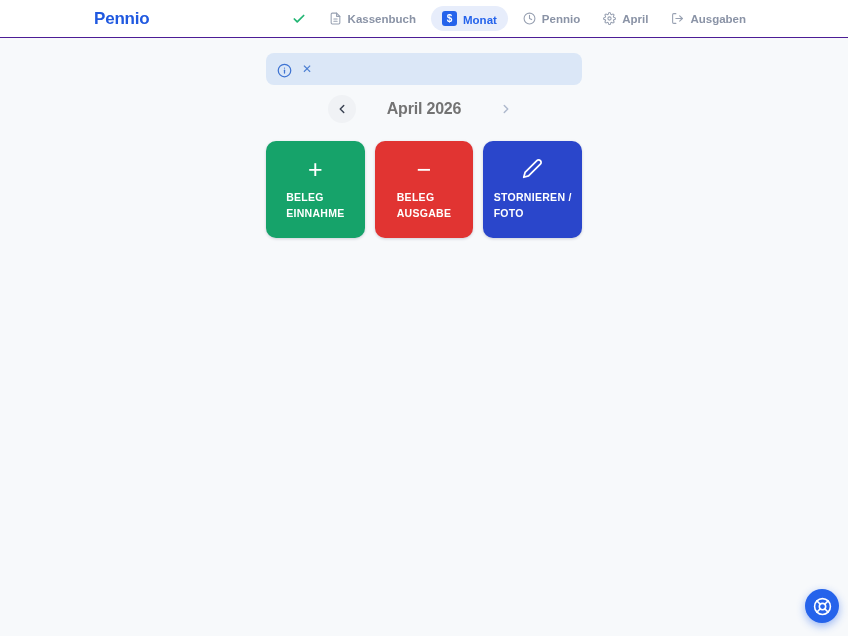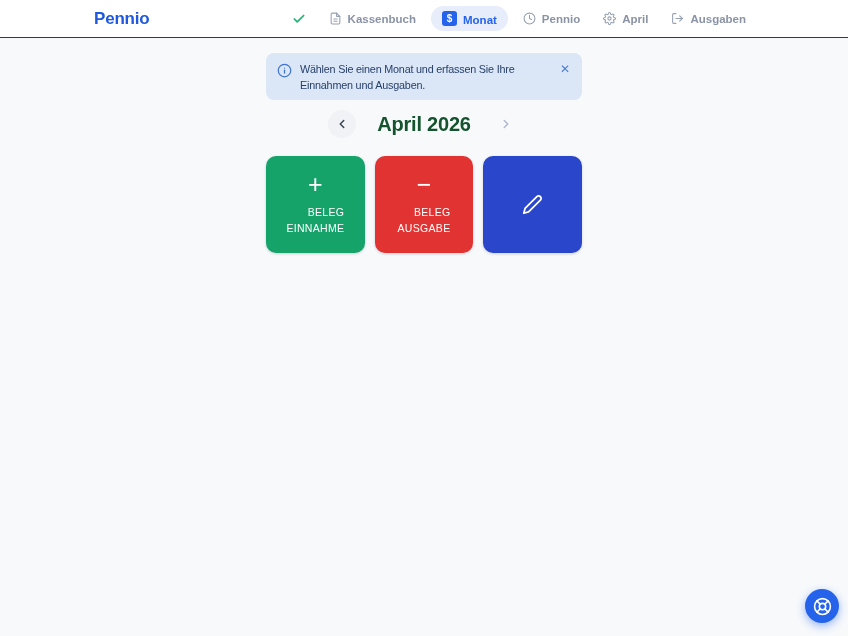--- a/index.html
+++ b/index.html
@@ -62,37 +62,37 @@
     display: flex; align-items: center; justify-content: space-between;
   }
   .chev-btn {
     width: 28px; height: 28px; border-radius: 50%; border: 0; cursor: pointer;
     display: inline-flex; align-items: center; justify-content: center;
     background: transparent;
   }
   .chev-btn.prev { background: #F0F2F5; color: #3A4252; }
   .chev-btn.next { color: #AEB9CD; }
   .month-title {
-    font-size: 20px; font-weight: 800; color: #14532d; letter-spacing: -0.2px;
+    font-size: 16px; font-weight: 800; color: #737373; letter-spacing: -0.2px;
   }
 
   .cards { margin-top: 17px; display: flex; gap: 10px; }
   .card {
     flex: 1 1 0; height: 97px; border-radius: 10px; border: 0; cursor: pointer;
     display: flex; flex-direction: column; align-items: center; justify-content: center;
     gap: 9px; color: #FFFFFF; box-shadow: 0 1px 3px rgba(20,30,60,.18);
     font-family: inherit;
   }
   .card-glyph {
     font-size: 25px; font-weight: 400; line-height: 20px; height: 22px;
     display: flex; align-items: center; justify-content: center;
   }
   .card-label {
-    font-size: 10.5px; font-weight: 400; letter-spacing: 0.3px; line-height: 1.55;
-    text-align: right;
+    font-size: 10.5px; font-weight: 700; letter-spacing: 0.3px; line-height: 1.55;
+    text-align: left;
   }
 
   
   .help-fab {
     position: absolute; right: 9px; bottom: 13px;
     width: 34px; height: 34px; border-radius: 50%; border: 0; cursor: pointer;
     display: flex; align-items: center; justify-content: center; color: #fff;
     box-shadow: 0 3px 8px rgba(37,99,235,.45);
   }
 
@@ -165,21 +165,20 @@
 <main class="main-col">
 
   <div class="alert">
     <span class="alert-ico">
       <svg width="15" height="15" viewBox="0 0 24 24" fill="none" stroke="currentColor" stroke-width="2" stroke-linecap="round" stroke-linejoin="round">
           <circle cx="12" cy="12" r="10"></circle>
           <line x1="12" y1="16" x2="12" y2="11.5"></line>
           <line x1="12" y1="8" x2="12.01" y2="8"></line>
         </svg>
     </span>
-    <p class="alert-text">Wählen Sie einen Monat und erfassen Sie Ihre Einnahmen und Ausgaben.</p>
     <button class="alert-close">✕</button>
   </div>
 
   <div class="month-nav">
     <button class="chev-btn prev">
       <span>
         <svg width="14" height="14" viewBox="0 0 24 24" fill="none" stroke="currentColor" stroke-width="2.5" stroke-linecap="round" stroke-linejoin="round">
             <polyline points="15 18 9 12 15 6"></polyline>
           </svg>
       </span>
@@ -210,20 +209,24 @@
         <span>BELEG</span><br>
         <span>AUSGABE</span>
       </span>
     </button>
 
     <button class="card" style="background: rgb(42, 70, 203);">
       <span class="card-glyph">
         <svg width="21" height="21" viewBox="0 0 24 24" fill="none" stroke="currentColor" stroke-width="2" stroke-linecap="round" stroke-linejoin="round">
             <path d="M17 3a2.828 2.828 0 1 1 4 4L7.5 20.5 2 22l1.5-5.5z"></path>
           </svg>
+      </span>
+      <span class="card-label">
+        <span>STORNIEREN /</span><br>
+        <span>FOTO</span>
       </span>
     </button>
 
   </div>
 </main>
 
 <button class="help-fab" style="background: rgb(37, 99, 235);">
   <span>
     <svg width="19" height="19" viewBox="0 0 24 24" fill="none" stroke="currentColor" stroke-width="2" stroke-linecap="round" stroke-linejoin="round">
         <circle cx="12" cy="12" r="10"></circle>

